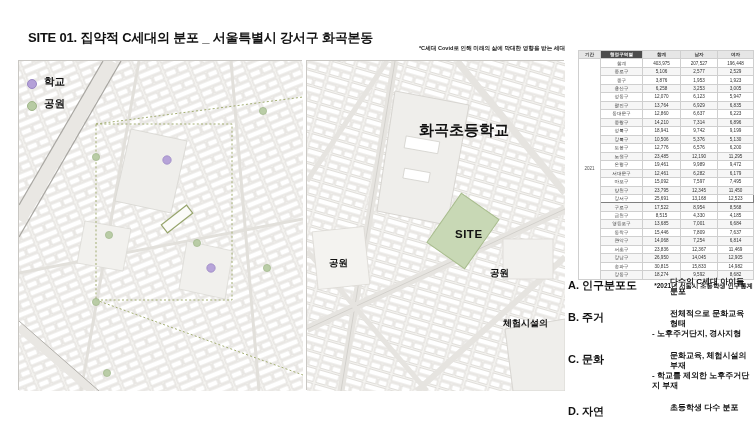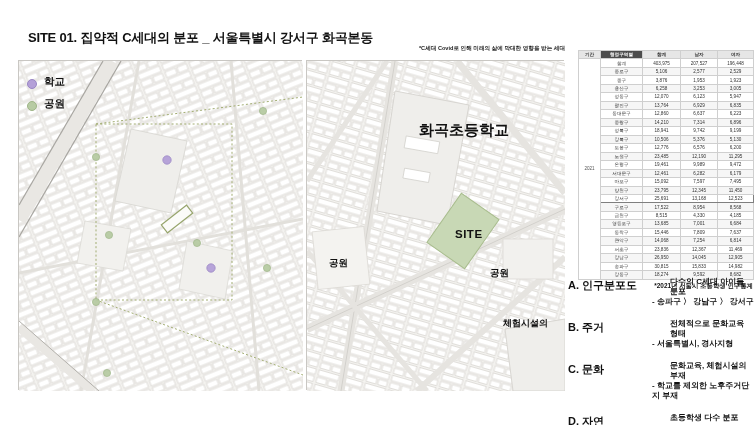--- a/index.html
+++ b/index.html
@@ -352,28 +352,27 @@
         </tbody>
     </table>
     <div class="table-caption">*2021년 서울시 초등학생 인구통계</div>
   </div>
 
   <div class="findings">
       <div class="finding">
         <div class="f-label">A. 인구분포도</div>
         <div class="f-desc">
           <div class="f-line1">다수의 C세대 아이들 분포</div>
-          <div class="f-line2">- 송파구 〉 강남구 〉 강서구</div>
         </div>
       </div>
       <div class="finding">
         <div class="f-label">B. 주거</div>
         <div class="f-desc">
           <div class="f-line1">전체적으로 문화교육 형태</div>
-          <div class="f-line2">- 서울특별시, 경사지형</div>
+          <div class="f-line2">- 노후주거단지, 경사지형</div>
         </div>
       </div>
       <div class="finding">
         <div class="f-label">C. 문화</div>
         <div class="f-desc">
           <div class="f-line1">문화교육, 체험시설의 부재</div>
           <div class="f-line2">- 학교를 제외한 노후주거단지 부재</div>
         </div>
       </div>
       <div class="finding">

